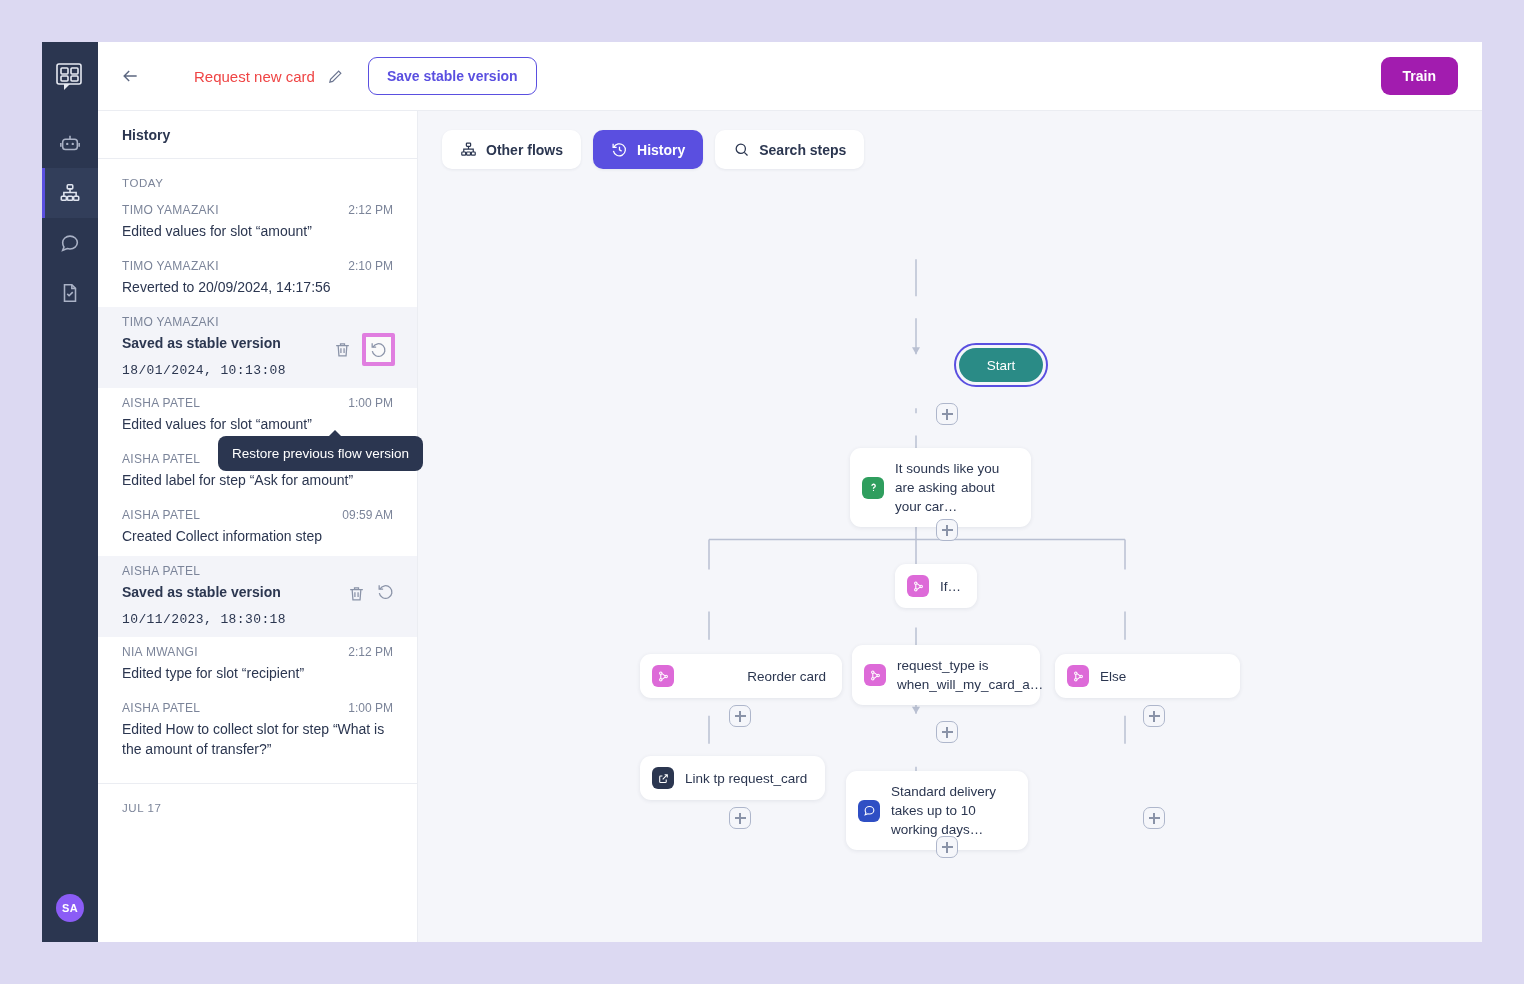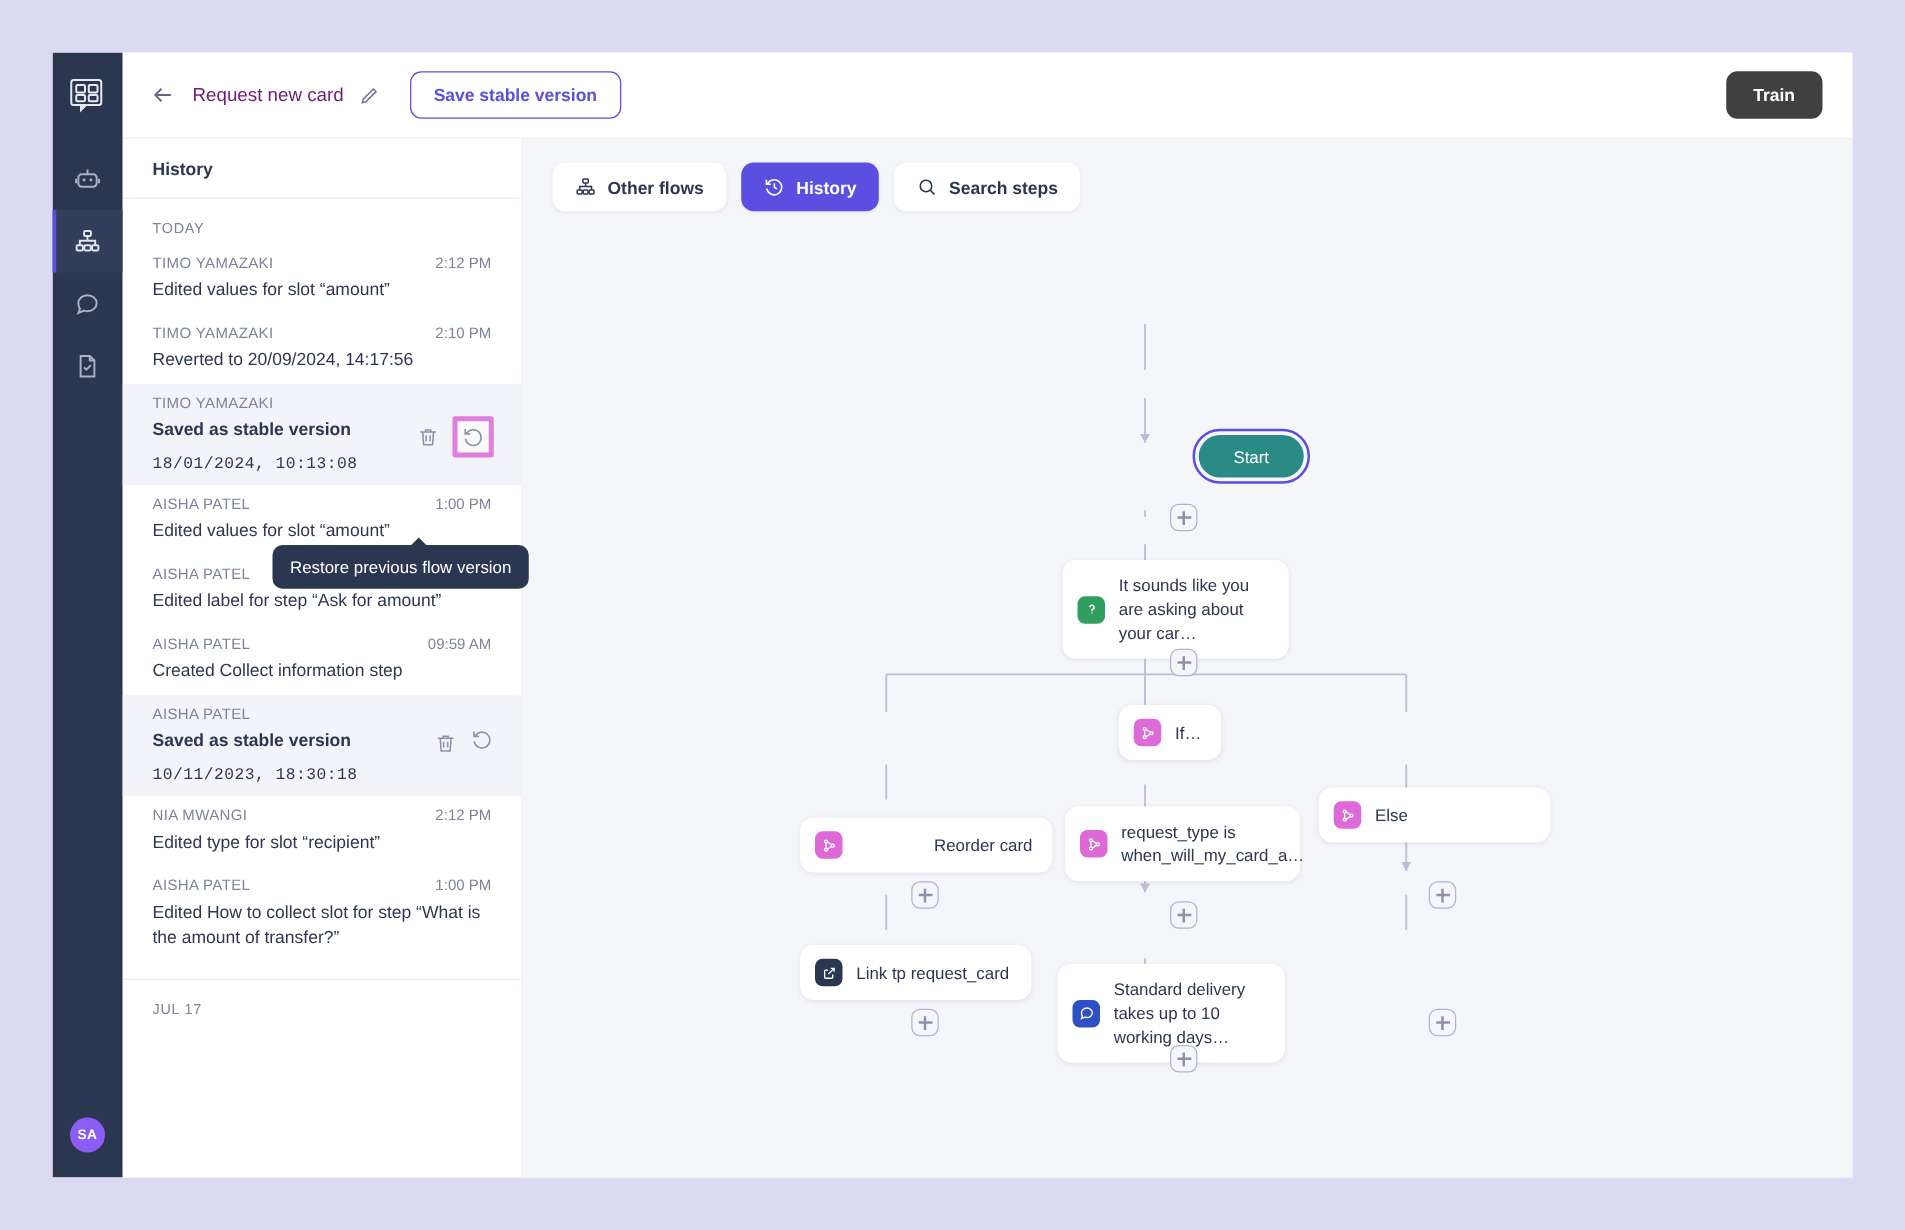--- a/index.html
+++ b/index.html
@@ -52,31 +52,31 @@
   .main { flex: 1; display: flex; flex-direction: column; min-width: 0; }
 
   .topbar {
     height: 69px; flex: 0 0 69px;
     border-bottom: 1px solid #ebedf2;
     display: flex; align-items: center;
     padding: 0 24px 0 22px;
     background: #fff;
   }
   .back-arrow { width: 20px; height: 20px; color:#5c6780; cursor:pointer; margin-right: 14px; }
-  .flow-title { font-size: 15px; color: #701a75; margin-right: 12px; }
+  .flow-title { font-size: 15px; color: #ef4444; margin-right: 12px; margin-left: 40px; }
   .edit-pencil { width: 17px; height: 17px; color:#6b7590; cursor:pointer; margin-right: 24px; }
   .btn-outline {
     border: 1.5px solid #5a4fe0; color: #5a4fe0; background: #fff;
     border-radius: 9px; padding: 10px 18px;
     font-size: 14px; font-weight: bold; cursor: pointer;
     font-family: inherit;
   }
   .spacer { flex: 1; }
   .btn-primary {
-    background: #404040; color: #fff; border: none;
+    background: #a21caf; color: #fff; border: none;
     border-radius: 9px; padding: 11px 22px;
     font-size: 14px; font-weight: bold; cursor: pointer;
     font-family: inherit;
   }
 
   .body-row { flex: 1; display: flex; min-height: 0; }
 
   
   .history-panel {
     width: 320px; flex: 0 0 320px;
@@ -495,21 +495,21 @@
               <svg viewBox="0 0 24 24" fill="none" stroke="#fff" stroke-width="2">
                 <circle cx="7" cy="6" r="2.2"></circle>
                   <circle cx="7" cy="18" r="2.2"></circle>
                   <circle cx="17" cy="12" r="2.2"></circle>
                 <path d="M7 8.2v7.6M9.2 6.6l5.8 4.2M9.2 17.4l5.8-4.2"></path>
               </svg>
             </span>
             <span class="node-label">request_type is when_will_my_card_a…</span>
           </div>
 
-          <div class="node" style="left:637px; top:519px; width:185px;">
+          <div class="node" style="left:637px; top:543px; width:185px;">
             <span class="node-ico ico-pink">
               <svg viewBox="0 0 24 24" fill="none" stroke="#fff" stroke-width="2">
                 <circle cx="7" cy="6" r="2.2"></circle>
                   <circle cx="7" cy="18" r="2.2"></circle>
                   <circle cx="17" cy="12" r="2.2"></circle>
                 <path d="M7 8.2v7.6M9.2 6.6l5.8 4.2M9.2 17.4l5.8-4.2"></path>
               </svg>
             </span>
             <span class="node-label">Else</span>
           </div>

